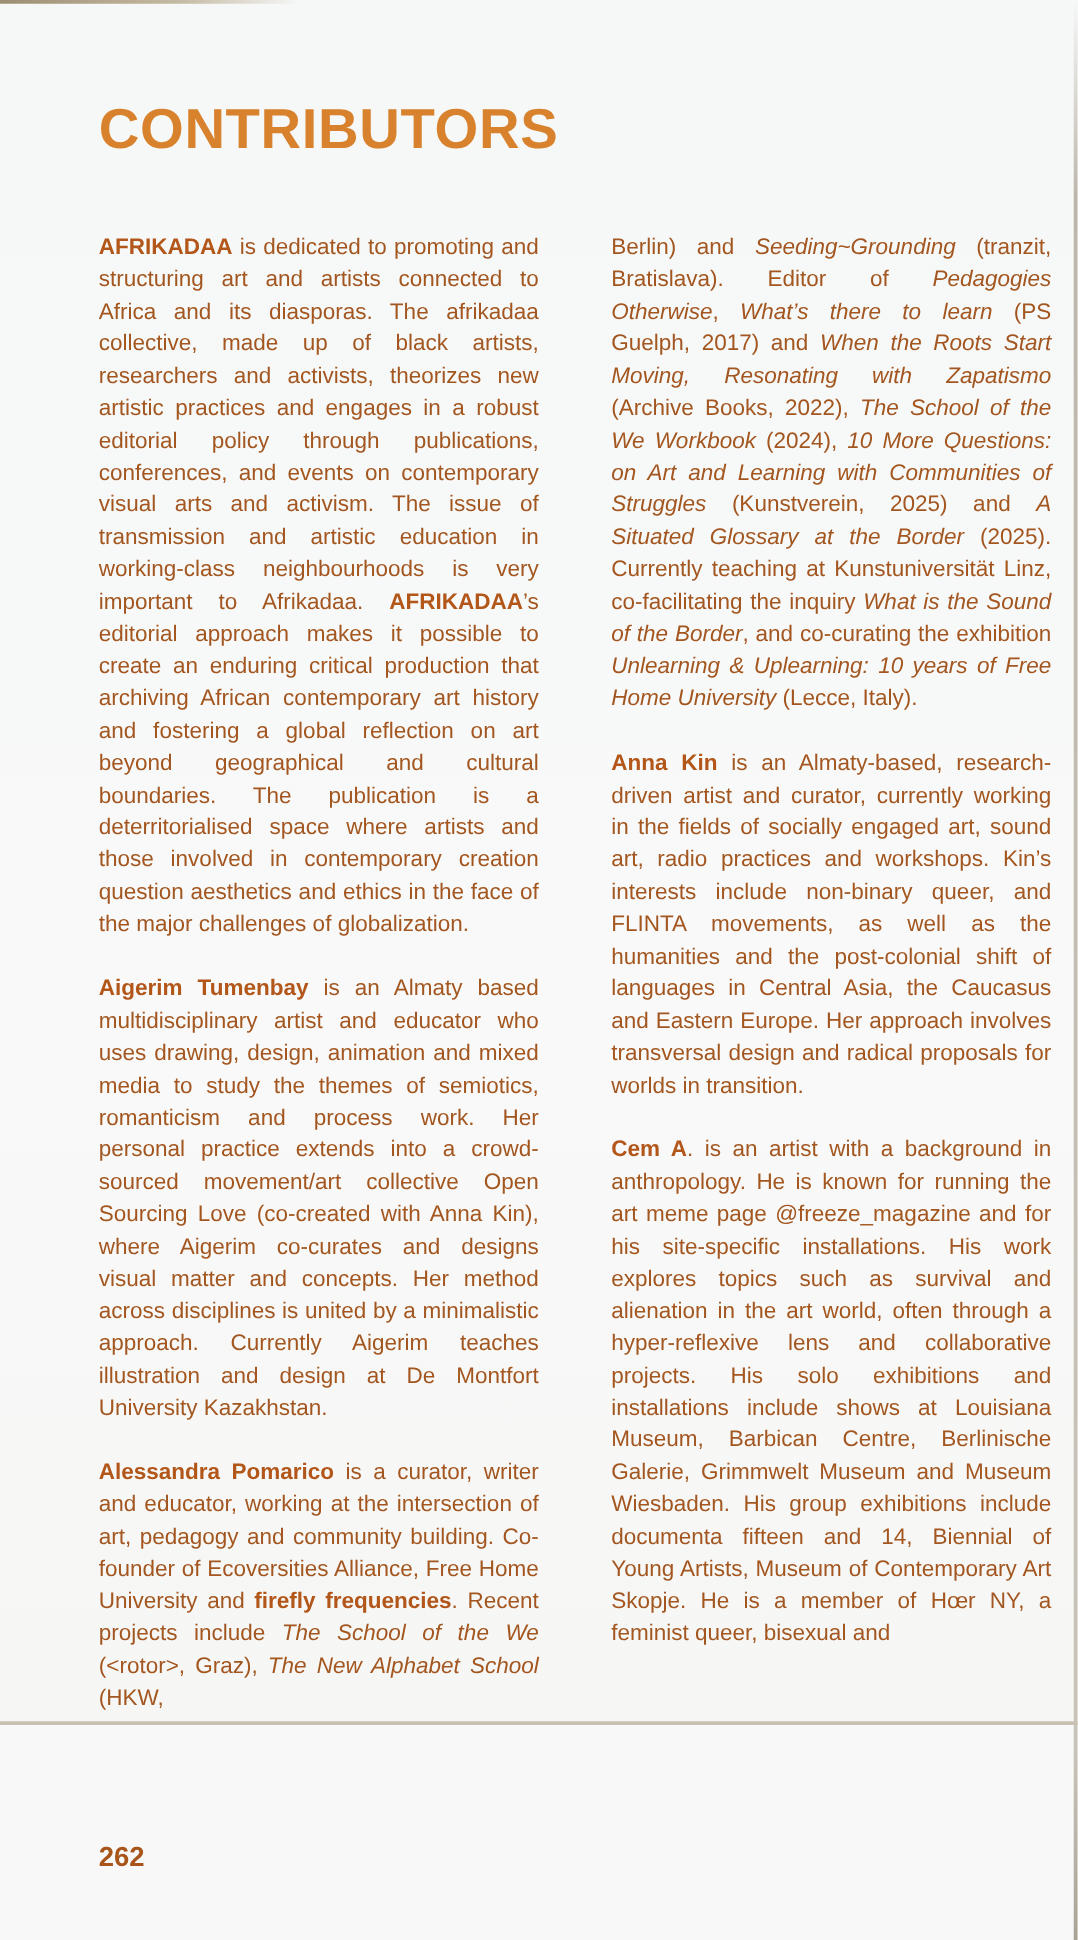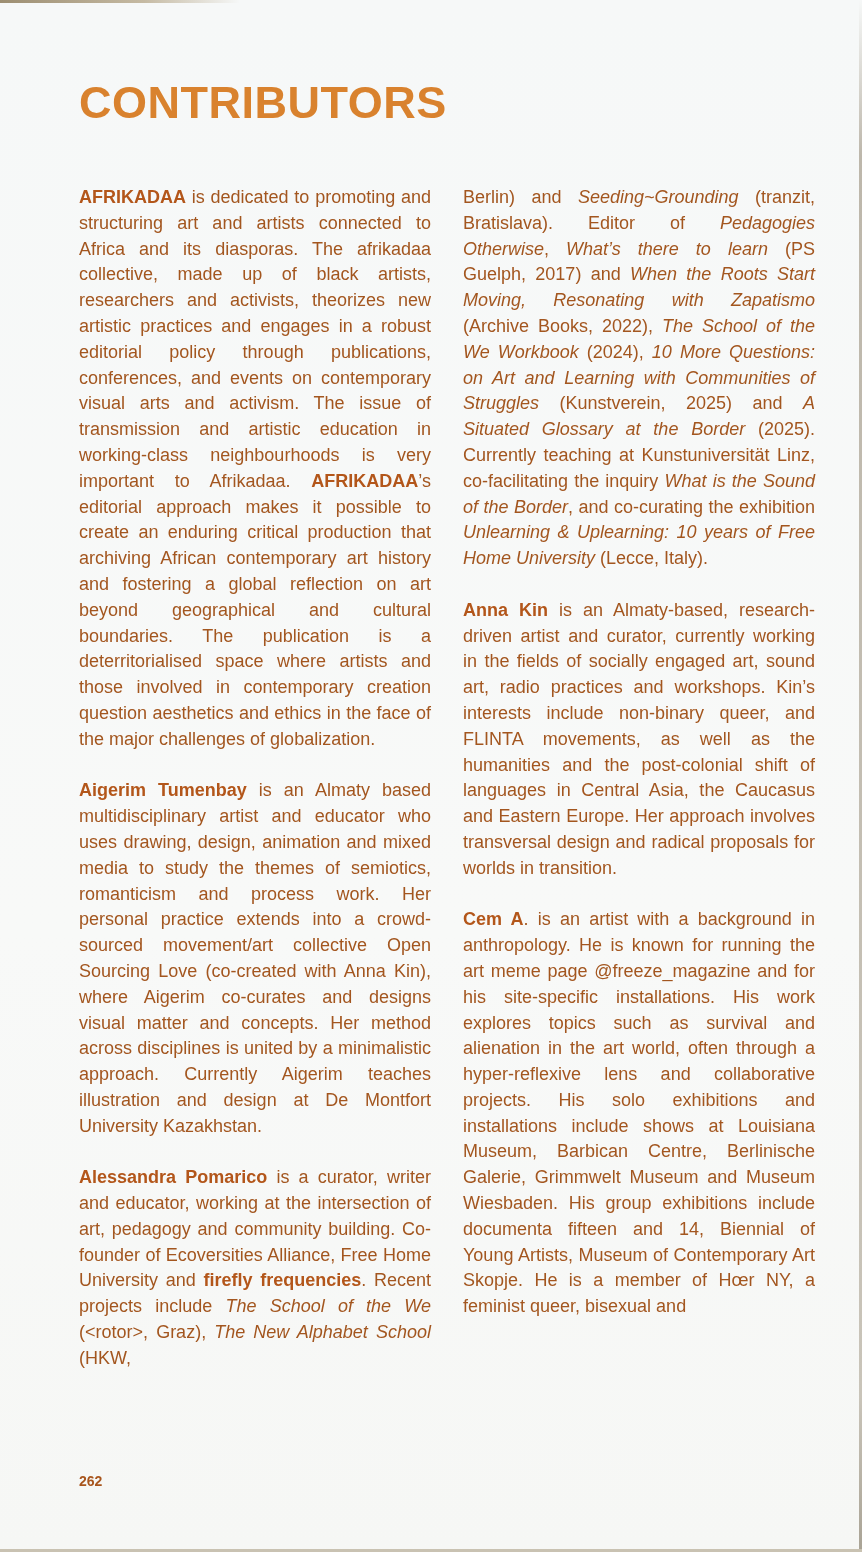--- a/index.html
+++ b/index.html
@@ -12,21 +12,21 @@
       position: relative;
       overflow: hidden;
       background: #f7f8f7;
       font-family: "Liberation Sans", sans-serif;
     }
     .page {
       position: absolute;
       left: 0;
       top: 0;
       width: 862px;
-      height: 1552px;
+      height: 1380px;
       background: linear-gradient(180deg, #f6f8f8 0%, #f8f9f8 60%, #f6f7f5 100%);
     }
     .top-edge {
       position: absolute;
       left: 0;
       top: 0;
       width: 240px;
       height: 3px;
       background: linear-gradient(90deg, #9c8e72 0%, #c5baa3 60%, rgba(220,215,205,0) 100%);
     }
@@ -61,39 +61,39 @@
       position: absolute;
       top: 185px;
       width: 352px;
       font-size: 18px;
       line-height: 25.8px;
       color: #a3561f;
       text-align: justify;
       hyphens: manual;
     }
     .col-left { left: 79px; }
-    .col-right { left: 463px; }
+    .col-right { left: 489px; }
     .col p {
       margin: 0 0 25.8px 0;
     }
     .col p.last {
       margin-bottom: 0;
     }
     .b {
       font-weight: bold;
       color: #b3561a;
     }
     .i {
       font-style: italic;
     }
     .folio {
       position: absolute;
       left: 79px;
       top: 1473px;
-      font-size: 14px;
+      font-size: 22px;
       font-weight: bold;
       color: #a8551c;
     }
   </style>
 </head>
 <body>
 
 <div class="page">
   <div class="top-edge"></div>
   <div class="right-edge"></div>

